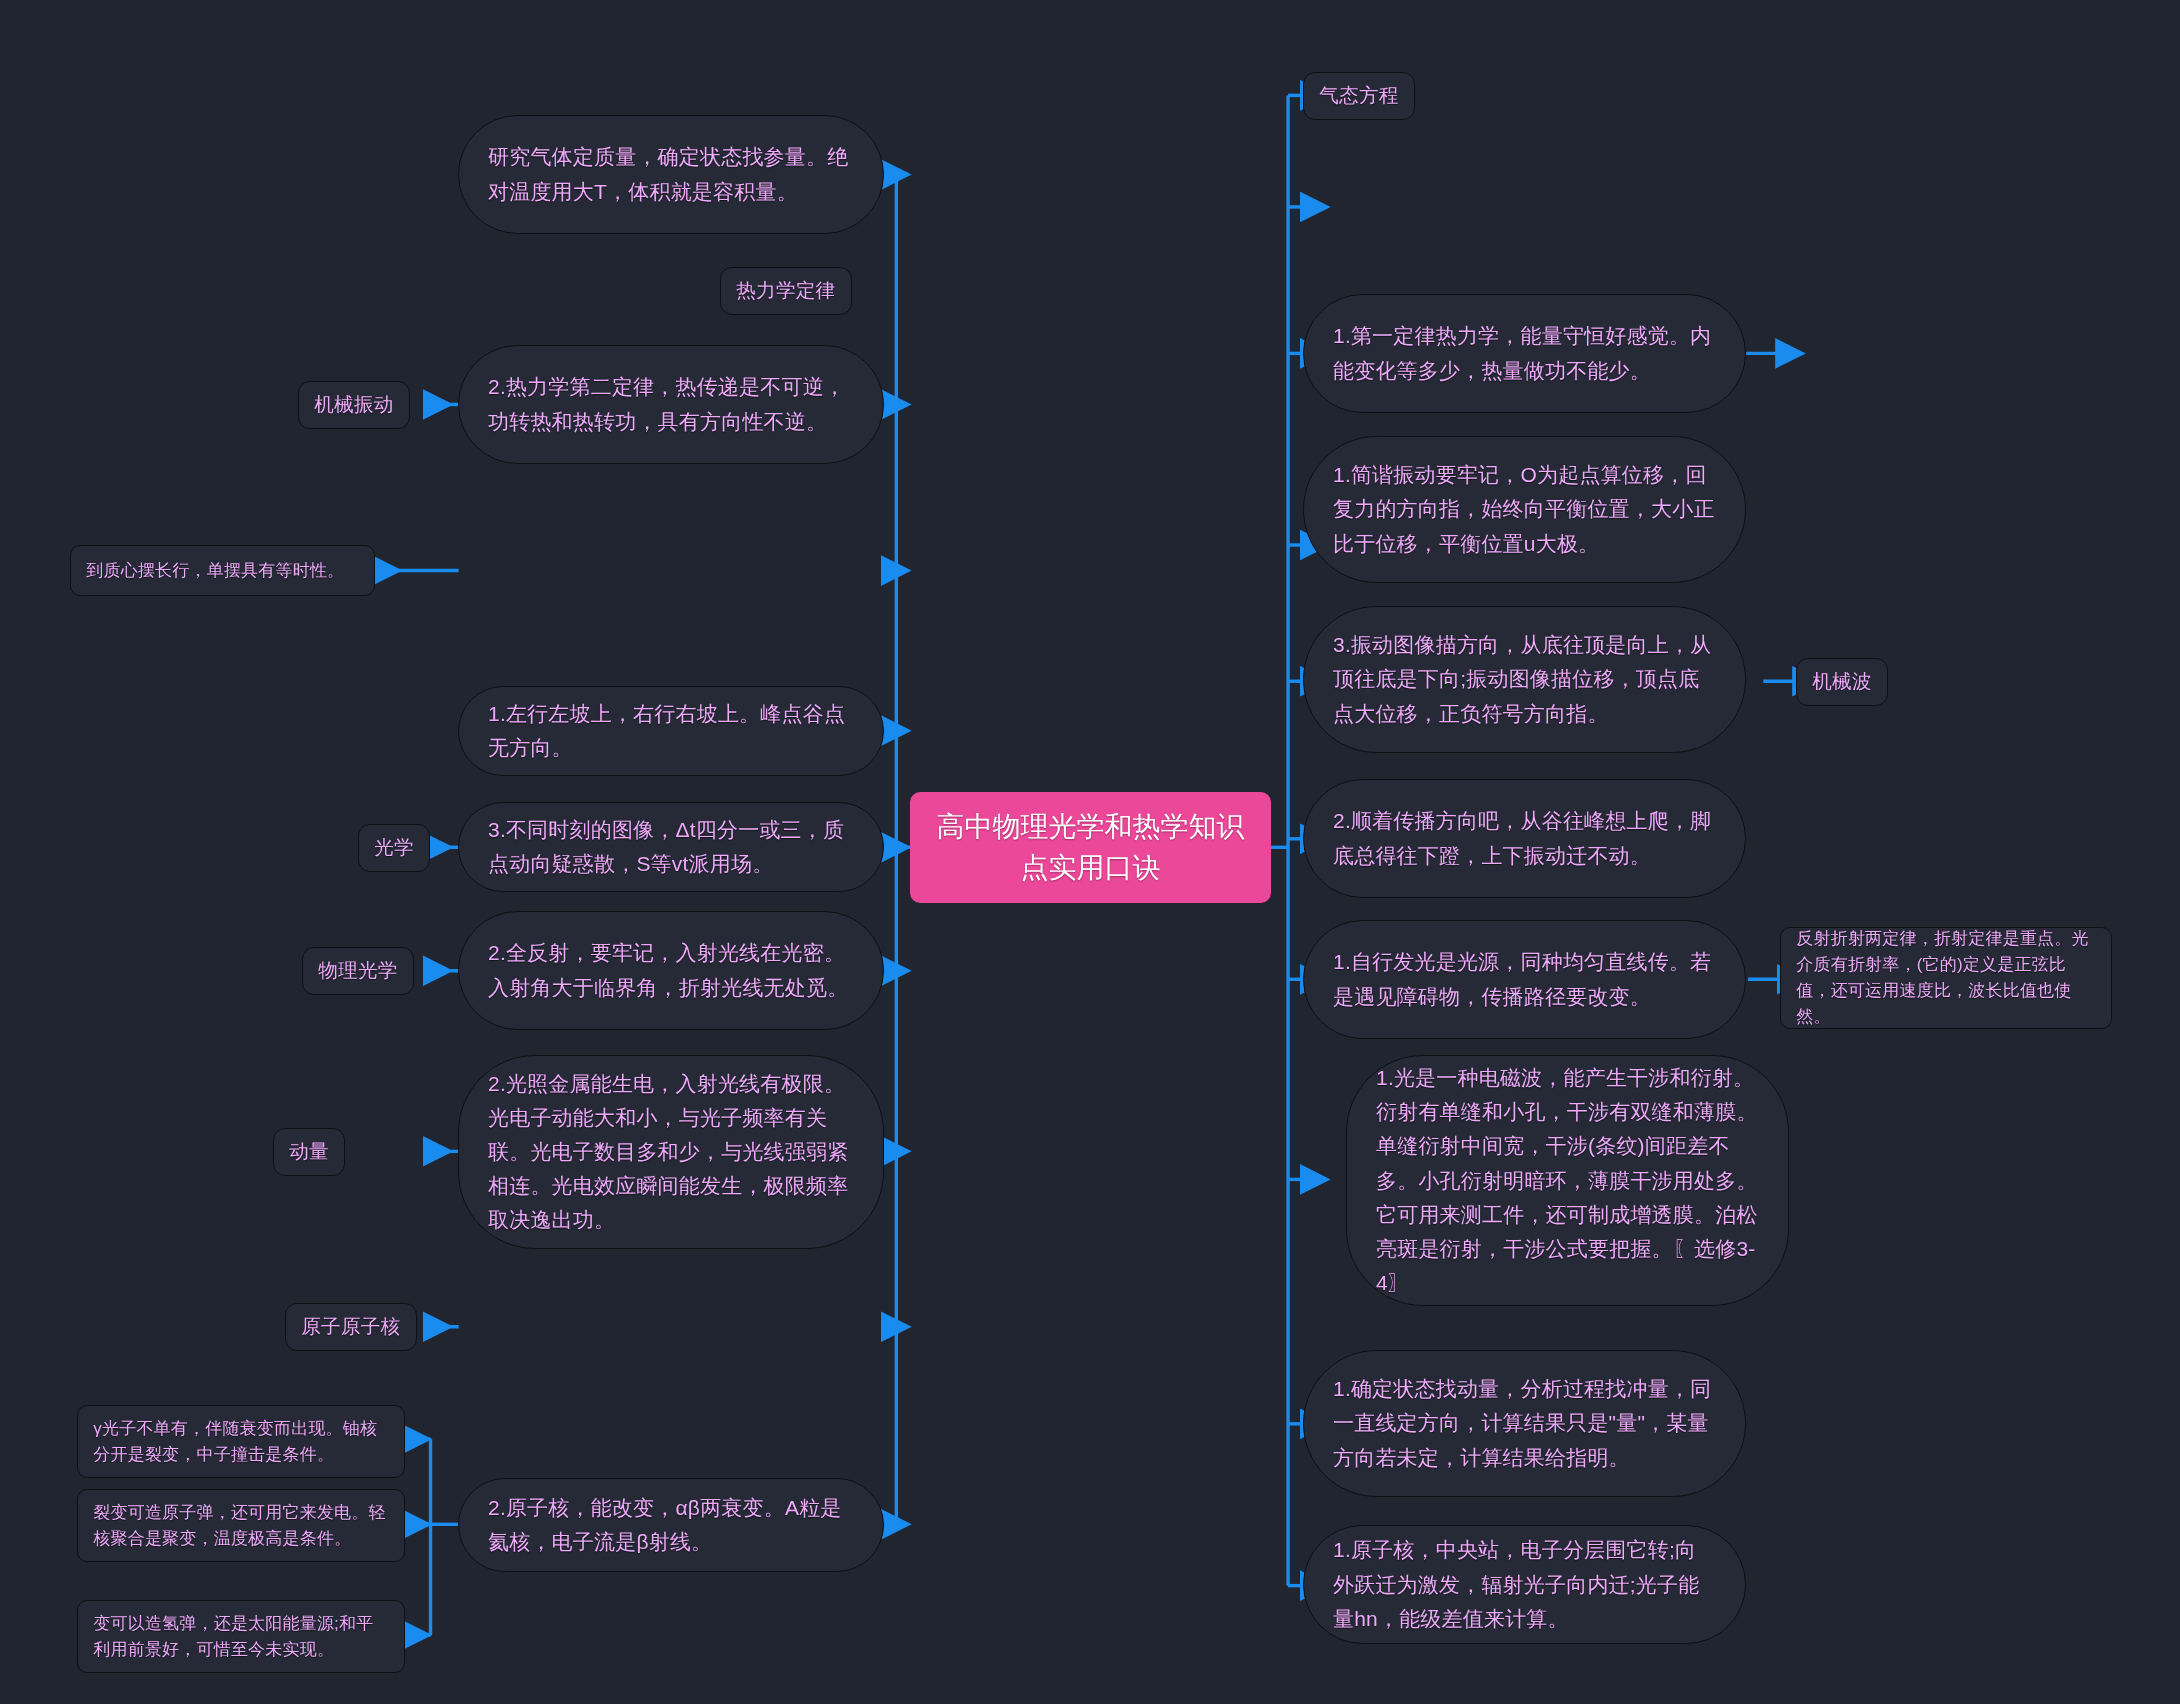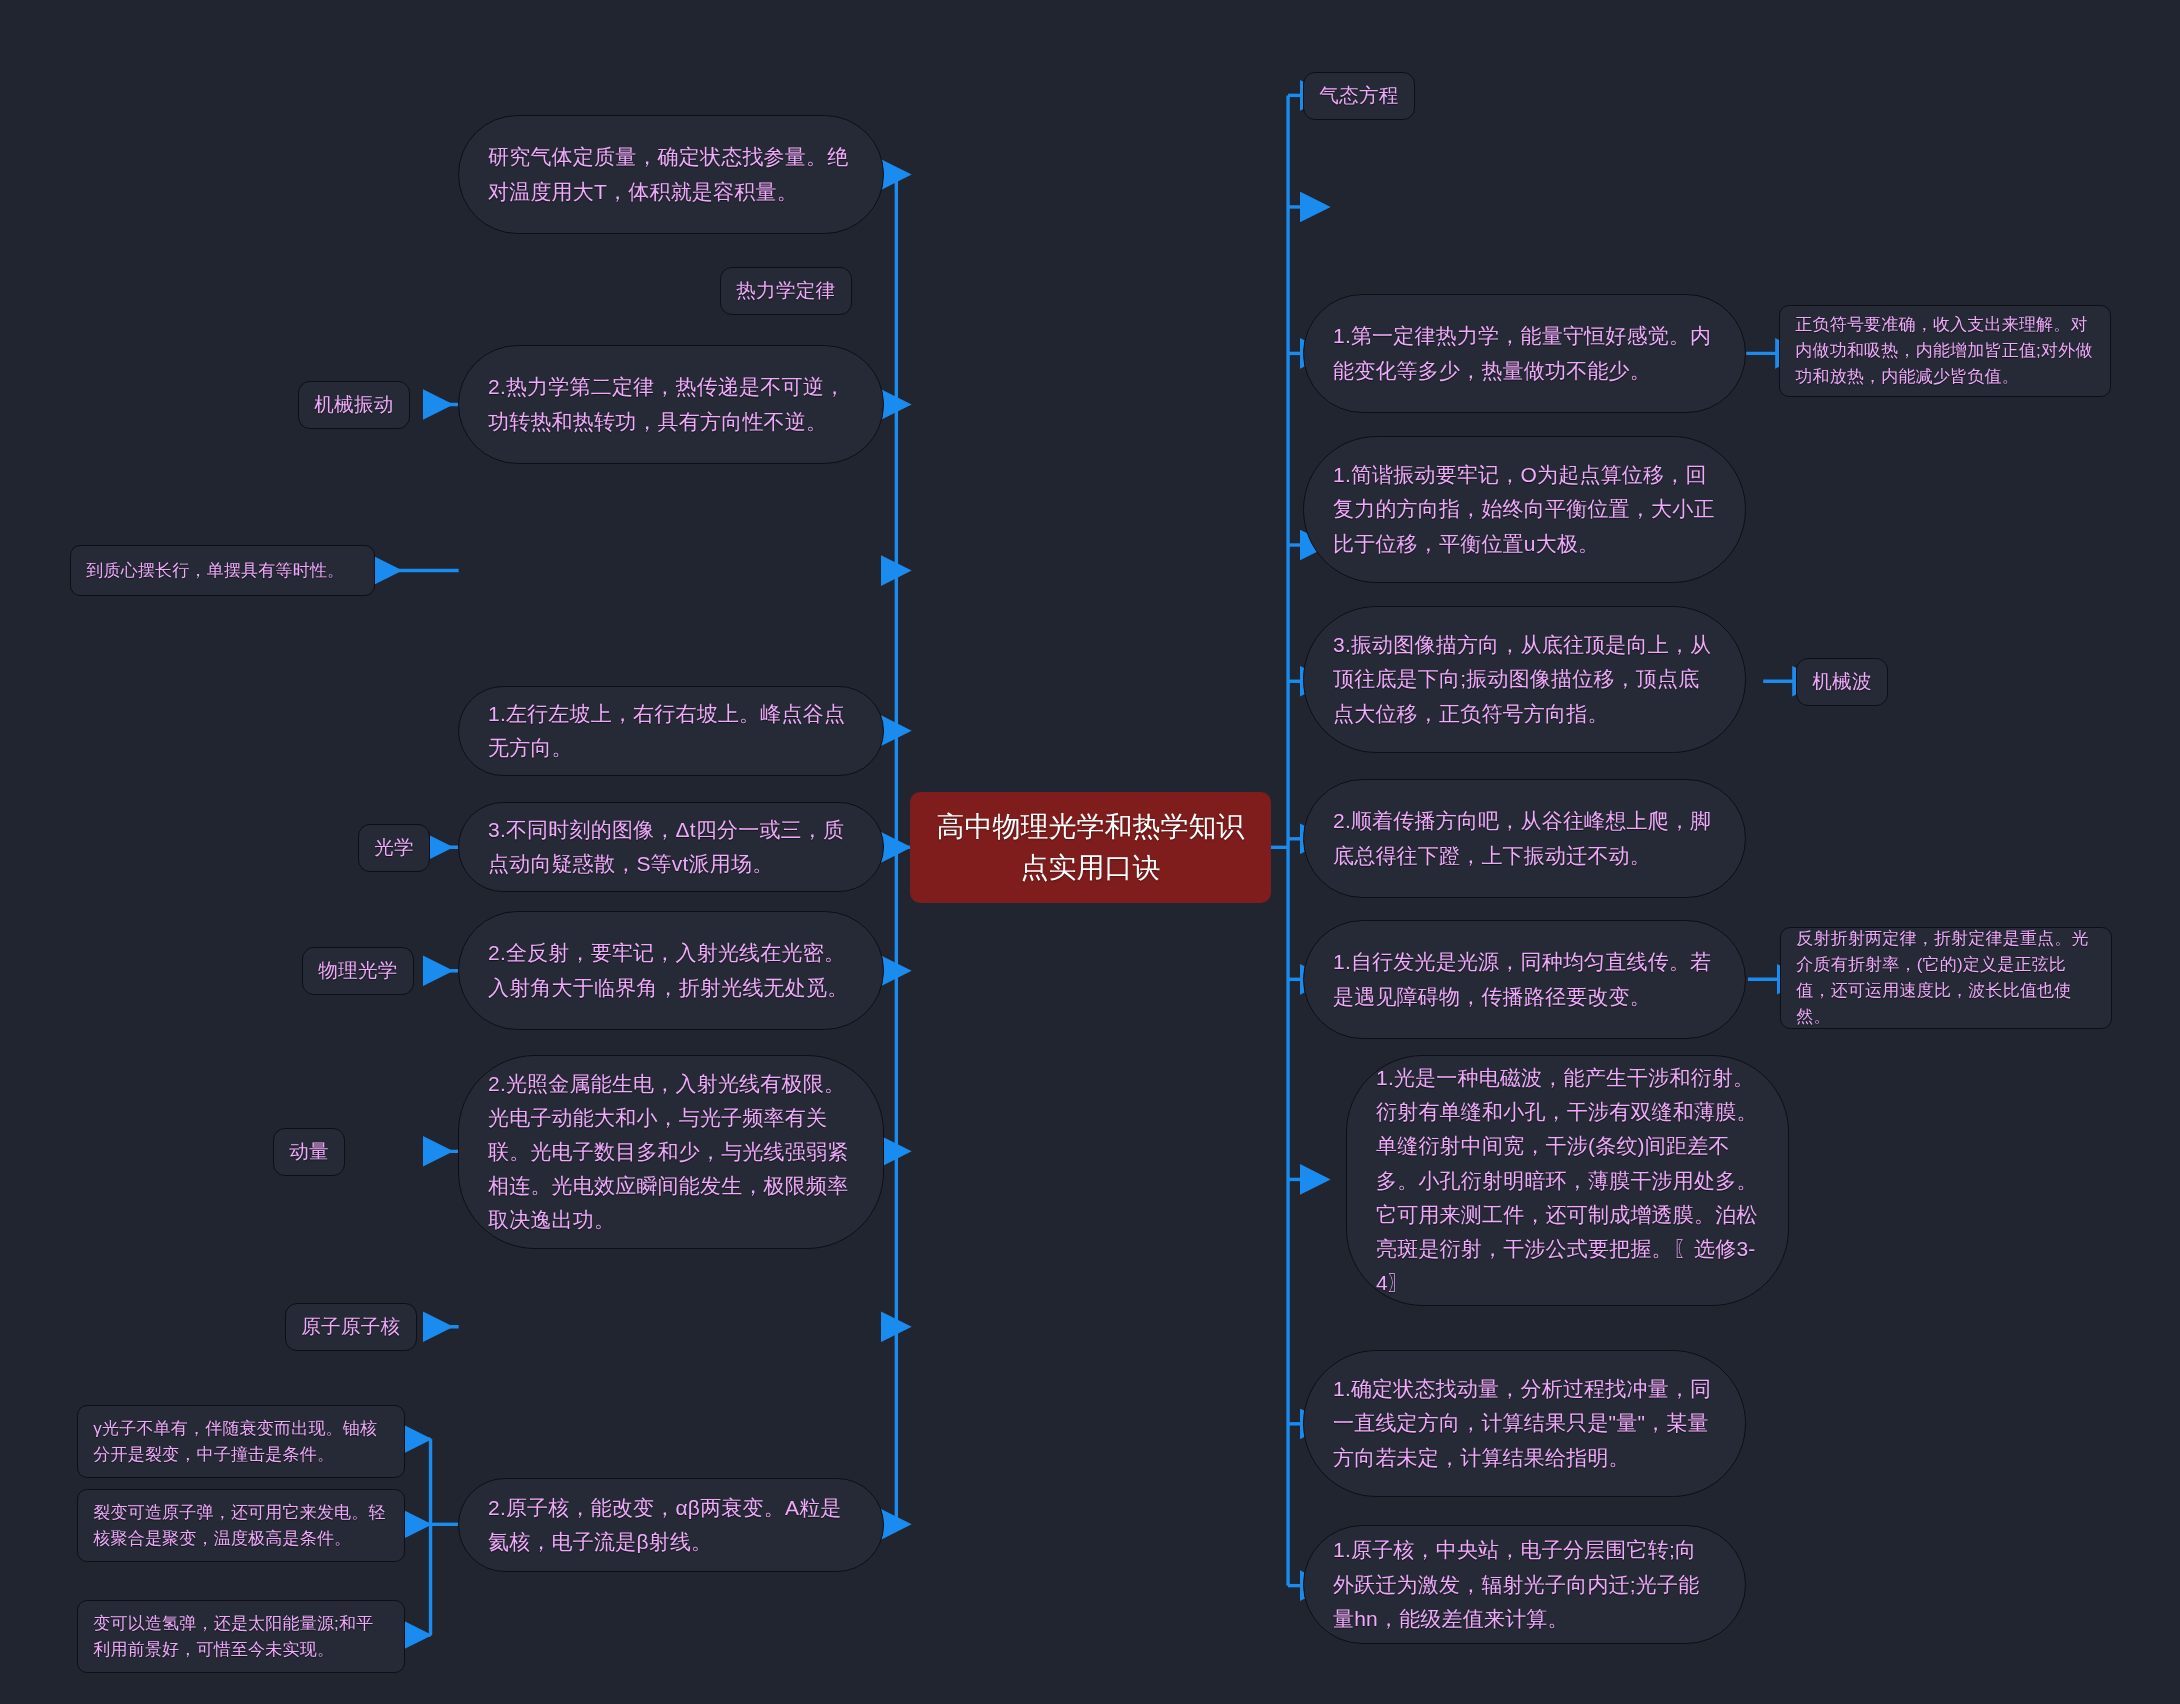--- a/index.html
+++ b/index.html
@@ -55,21 +55,21 @@
   
   .note {
     border-radius: 10.2px;
     padding: 12px 15.3px;
     font-size: 17px;
   }
   .note .txt { line-height: 1.52; }
   
   .root {
     position: absolute;
-    background: #7f1d1d;
+    background: #ec4899;
     border-radius: 10.2px;
     color: #ffffff;
     font-size: 28px;
     line-height: 1.45;
     text-align: center;
     display: flex;
     align-items: center;
     justify-content: center;
     padding: 24px 17px;
     text-shadow: 0 0.9px 1.7px rgba(0,0,0,.35);
@@ -247,22 +247,19 @@
   </div>
 
   <div class="node topic" style="left:1303px; top:1350px; width:443px; height:147px;">
     <span class="txt">1.确定状态找动量，分析过程找冲量，同一直线定方向，计算结果只是"量"，某量方向若未定，计算结果给指明。</span>
   </div>
 
   <div class="node topic" style="left:1303px; top:1525px; width:443px; height:119px;">
     <span class="txt">1.原子核，中央站，电子分层围它转;向外跃迁为激发，辐射光子向内迁;光子能量hn，能级差值来计算。</span>
   </div>
 
-  <div class="node note" style="left:1779px; top:305px; width:332px; height:92px;">
-    <span class="txt">正负符号要准确，收入支出来理解。对内做功和吸热，内能增加皆正值;对外做功和放热，内能减少皆负值。</span>
-  </div>
 
   <div class="node note" style="left:1780px; top:927px; width:332px; height:102px;">
     <span class="txt">反射折射两定律，折射定律是重点。光介质有折射率，(它的)定义是正弦比值，还可运用速度比，波长比值也使然。</span>
   </div>
 
 </div>
 
 
 </body></html>

